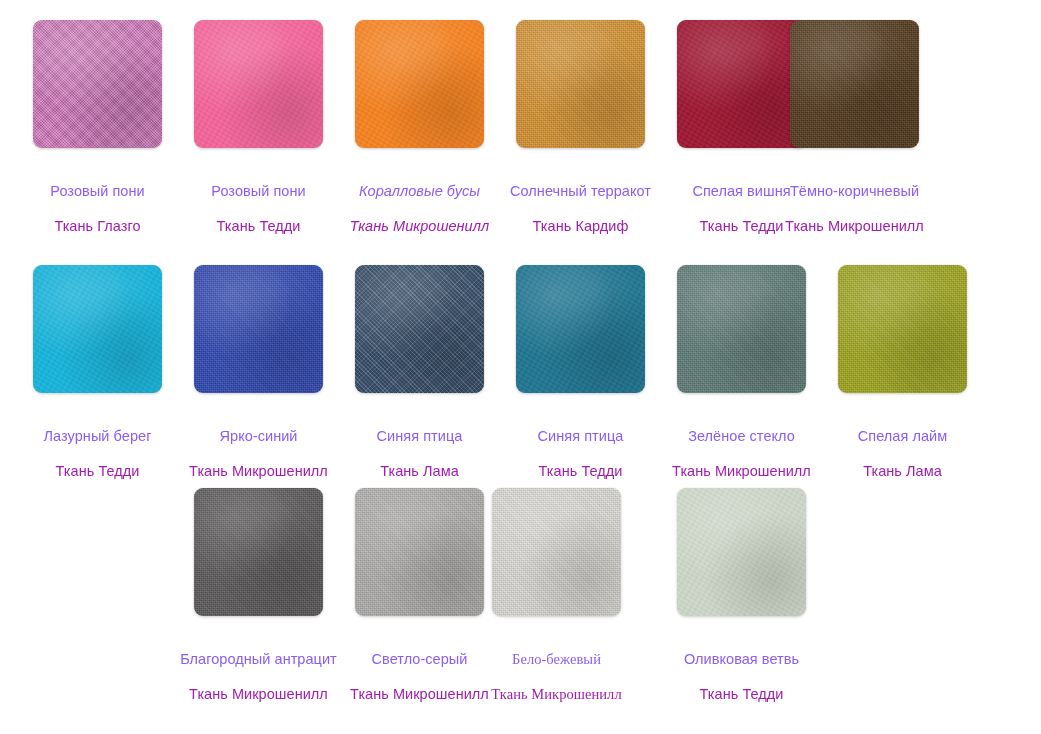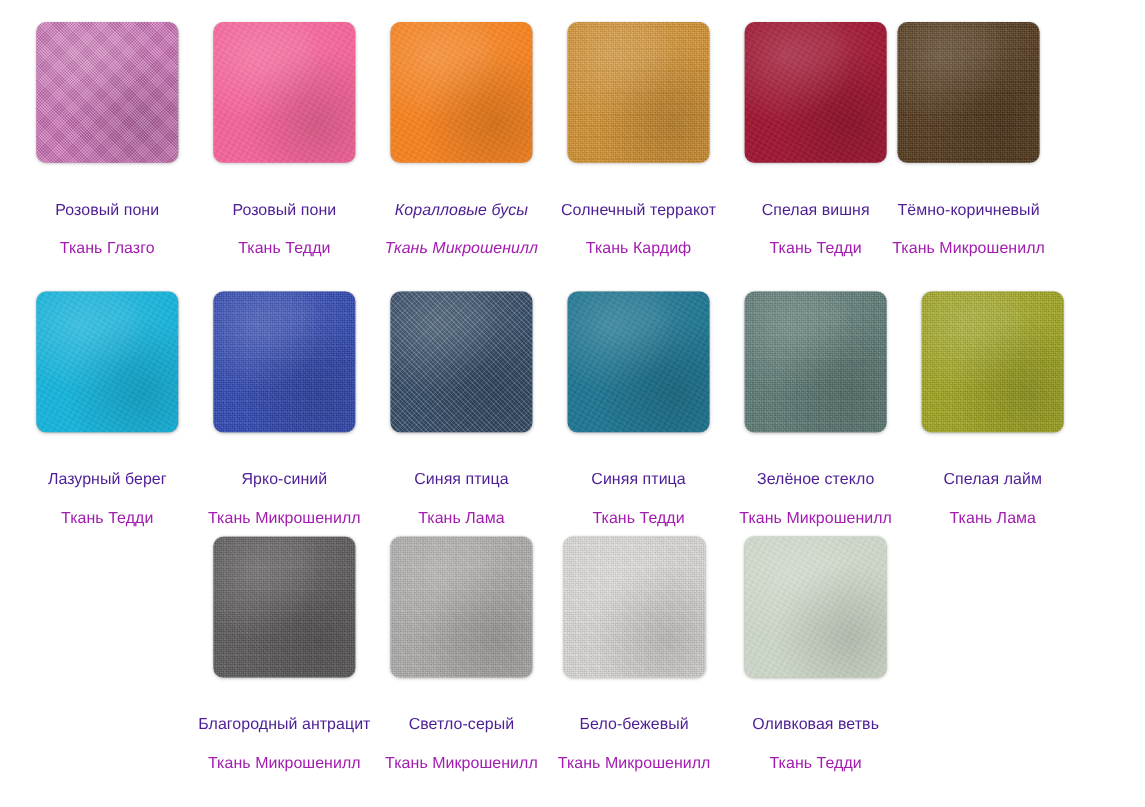--- a/index.html
+++ b/index.html
@@ -88,21 +88,21 @@
     opacity: 1;
   }
 
   .swatch-labels {
     margin-top: 7px;
   }
 
   .swatch-name {
     font-size: 14.5px;
     line-height: 22px;
-    color: #4c1d95;
+    color: #8b5cf6;
     letter-spacing: 0.05px;
     margin-top: 32px;
   }
 
   .swatch-fabric {
     font-size: 14.5px;
     line-height: 22px;
     color: #a21caf;
     margin-top: 13px;
     letter-spacing: 0.05px;
@@ -140,21 +140,21 @@
         <div class="swatch-fabric">Ткань Кардиф</div>
       </div>
     </div>
     <div class="swatch-cell" style="left: 661px; top: 20px; width: 161px;">
       <div class="swatch-chip tex-soft" title="Спелая вишня" style="background: rgb(158, 23, 50); width: 129px; height: 128px;"></div>
       <div class="swatch-labels">
         <div class="swatch-name">Спелая вишня</div>
         <div class="swatch-fabric">Ткань Тедди</div>
       </div>
     </div>
-    <div class="swatch-cell" style="left: 800px; top: 20px; width: 161px;">
+    <div class="swatch-cell" style="left: 774px; top: 20px; width: 161px;">
       <div class="swatch-chip tex-grain" title="Тёмно-коричневый" style="background: rgb(85, 58, 29); width: 129px; height: 128px;"></div>
       <div class="swatch-labels">
         <div class="swatch-name">Тёмно-коричневый</div>
         <div class="swatch-fabric">Ткань Микрошенилл</div>
       </div>
     </div>
     <div class="swatch-cell" style="left: 17px; top: 265px; width: 161px;">
       <div class="swatch-chip tex-soft" title="Лазурный берег" style="background: rgb(23, 179, 218); width: 129px; height: 128px;"></div>
       <div class="swatch-labels">
         <div class="swatch-name">Лазурный берег</div>
@@ -203,21 +203,21 @@
         <div class="swatch-fabric">Ткань Микрошенилл</div>
       </div>
     </div>
     <div class="swatch-cell" style="left: 339px; top: 488px; width: 161px;">
       <div class="swatch-chip tex-grain" title="Светло-серый" style="background: rgb(178, 176, 174); width: 129px; height: 128px;"></div>
       <div class="swatch-labels">
         <div class="swatch-name">Светло-серый</div>
         <div class="swatch-fabric">Ткань Микрошенилл</div>
       </div>
     </div>
-    <div class="swatch-cell" style="left: 496px; top: 488px; width: 161px;">
+    <div class="swatch-cell" style="left: 476px; top: 488px; width: 161px; font-family: Liberation Serif, serif;">
       <div class="swatch-chip tex-grain" title="Бело-бежевый" style="background: rgb(222, 220, 216); width: 129px; height: 128px;"></div>
       <div class="swatch-labels">
         <div class="swatch-name">Бело-бежевый</div>
         <div class="swatch-fabric">Ткань Микрошенилл</div>
       </div>
     </div>
     <div class="swatch-cell" style="left: 661px; top: 488px; width: 161px;">
       <div class="swatch-chip tex-soft" title="Оливковая ветвь" style="background: rgb(205, 215, 200); width: 129px; height: 128px;"></div>
       <div class="swatch-labels">
         <div class="swatch-name">Оливковая ветвь</div>

